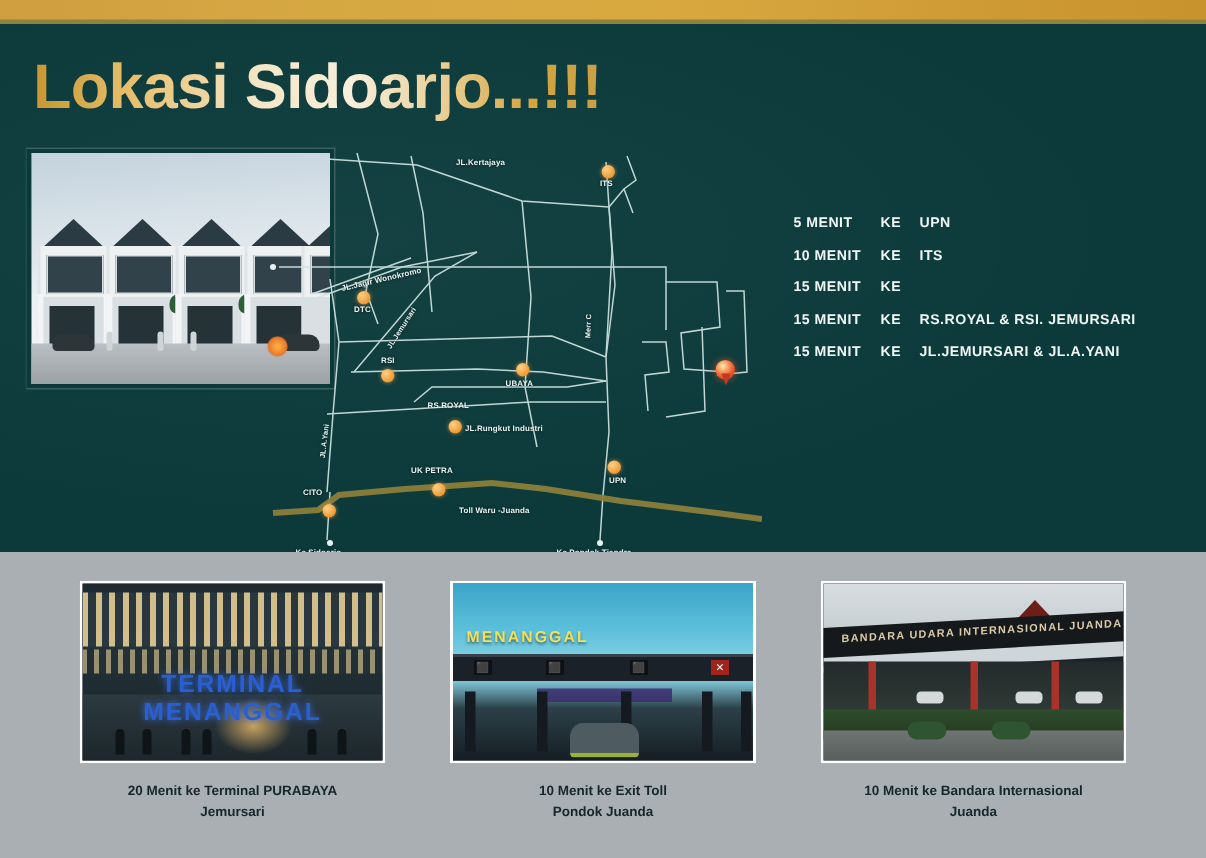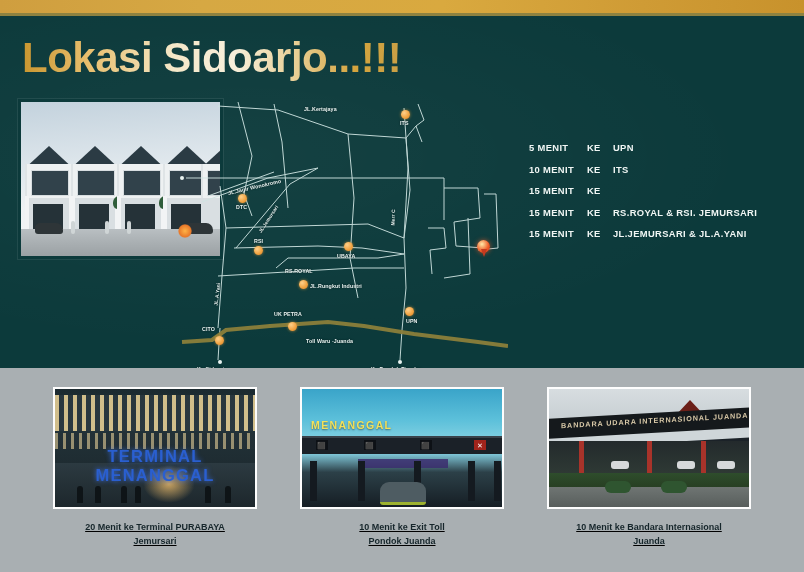--- a/index.html
+++ b/index.html
@@ -63,21 +63,21 @@
   
   .timelist{position:absolute;left:529px;top:114px;width:262px;margin-top:12px;}
   .trow{display:flex;align-items:baseline;margin-bottom:10.5px;color:#f0f6f4;
     font-size:9.4px;font-weight:700;letter-spacing:.35px;white-space:nowrap;}
   .tmin{width:58px;flex:0 0 58px;}
   .tke{width:26px;flex:0 0 26px;}
   .tdst{flex:1;}
 
   
   .bottom{position:absolute;left:0;top:368px;width:804px;height:204px;background:#a9afb2;}
-  .card{position:absolute;top:19px;width:204px;text-decoration:underline;}
+  .card{position:absolute;top:19px;width:204px;}
   .card.c1{left:53px;} .card.c2{left:300px;} .card.c3{left:547px;}
   .photo{position:relative;width:204px;height:122px;overflow:hidden;background:#1b2228;
     border:2px solid #fdfdfd;box-sizing:border-box;}
   .cap{margin-top:11px;text-align:center;color:#16262b;font-size:9px;font-weight:700;line-height:14px;}
 
   
   .p1bg{position:absolute;inset:0;background:linear-gradient(180deg,#1c2a30 0%,#223238 35%,#1a242a 100%);}
   .p1band{position:absolute;left:0;top:6px;width:100%;height:36px;
     background:repeating-linear-gradient(90deg,#f0d79a 0 4px,#2b3840 4px 9px);opacity:.85;}
   .p1band2{position:absolute;left:0;top:44px;width:100%;height:16px;

